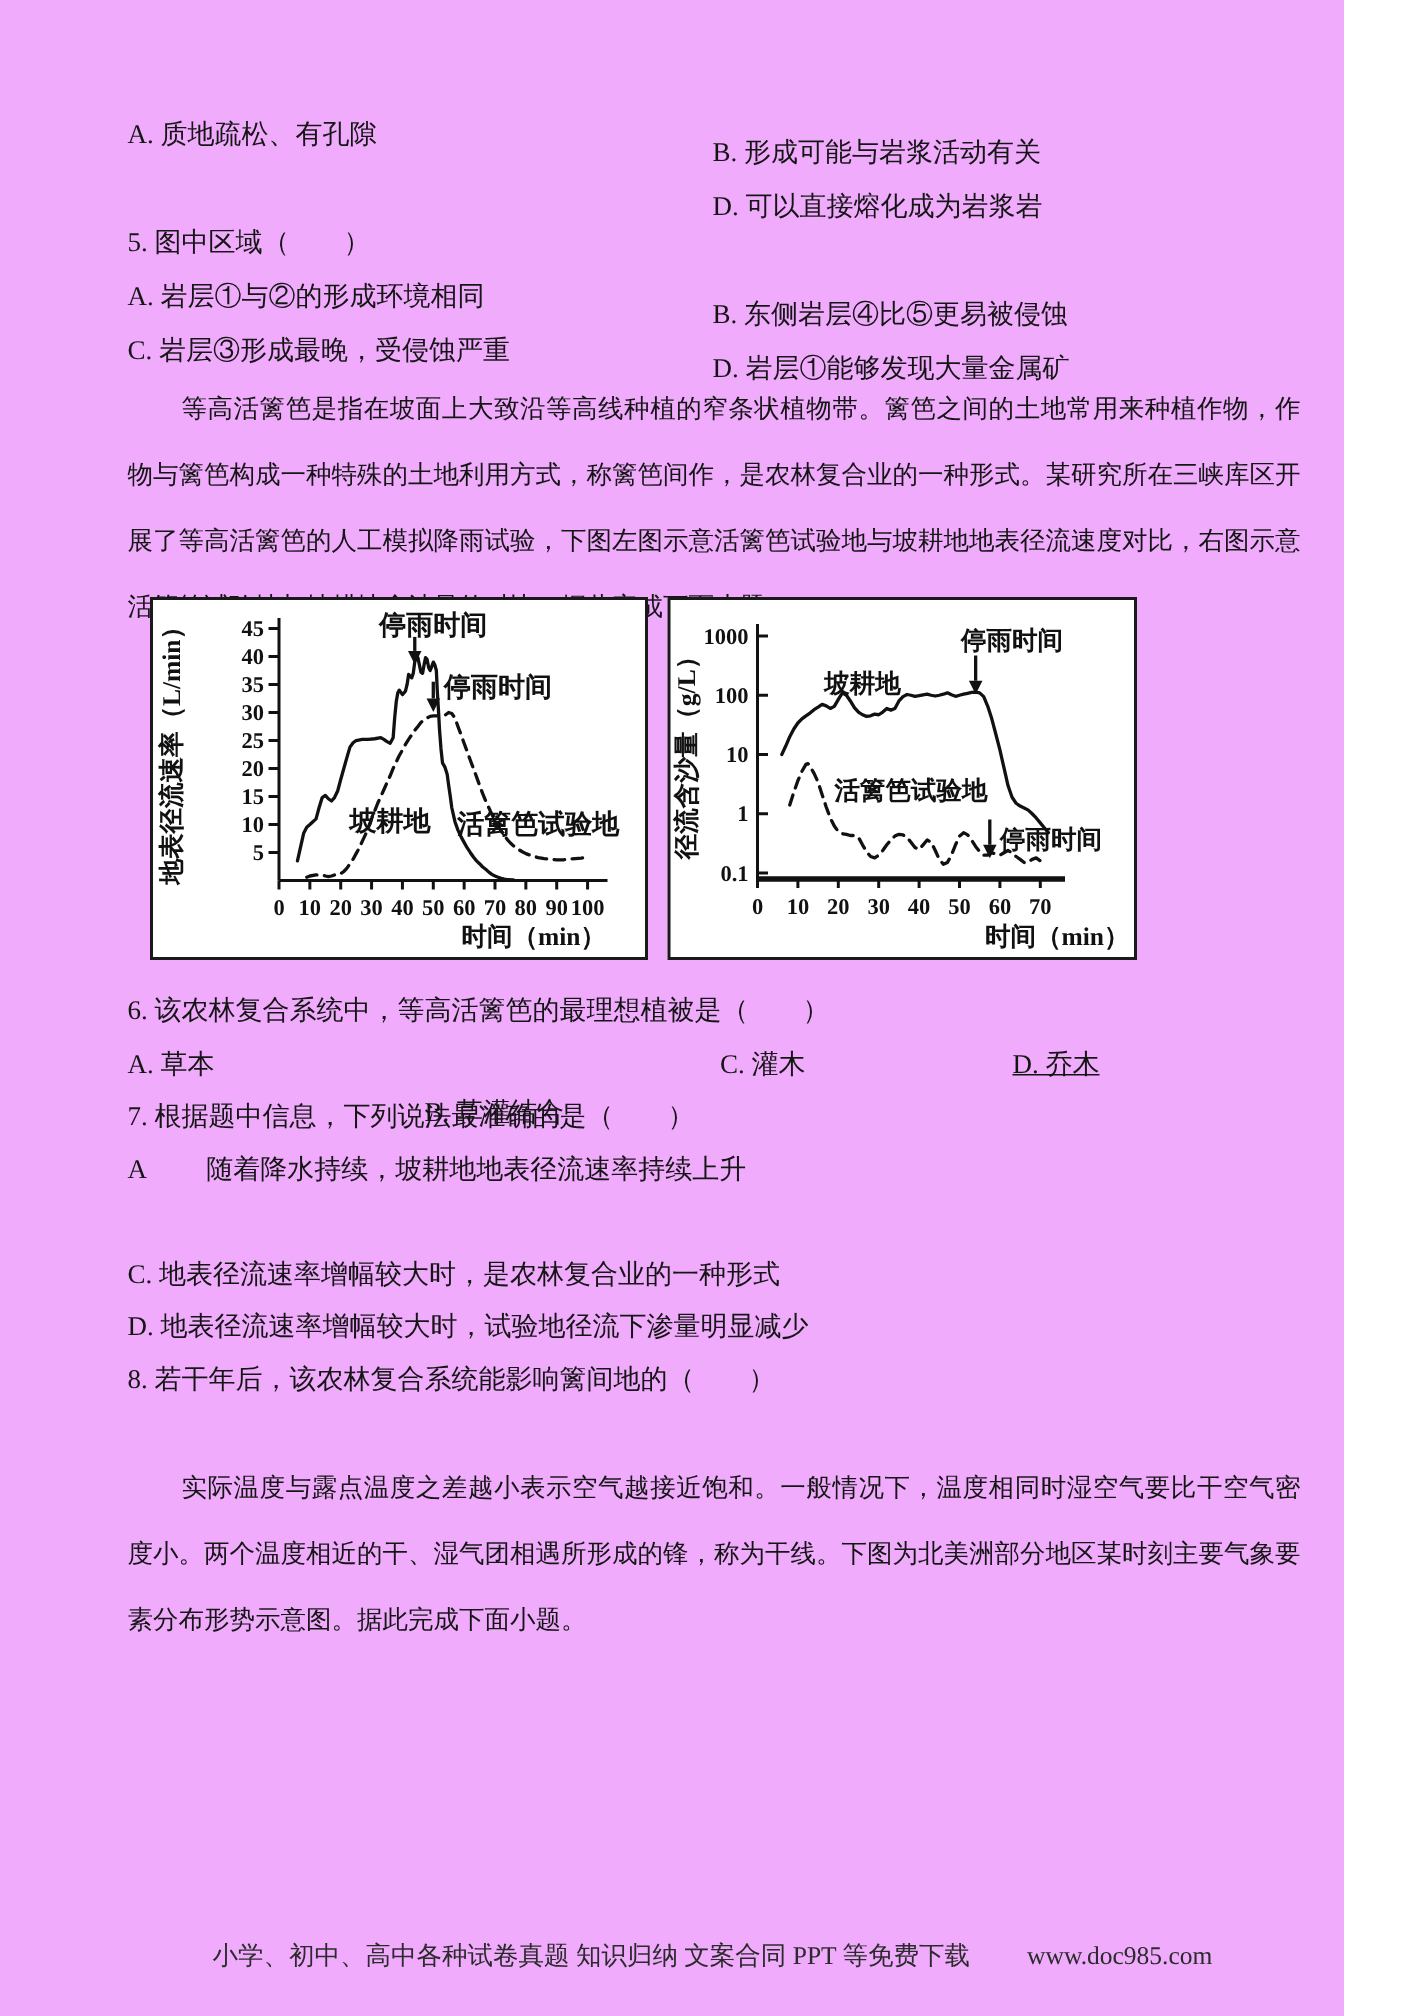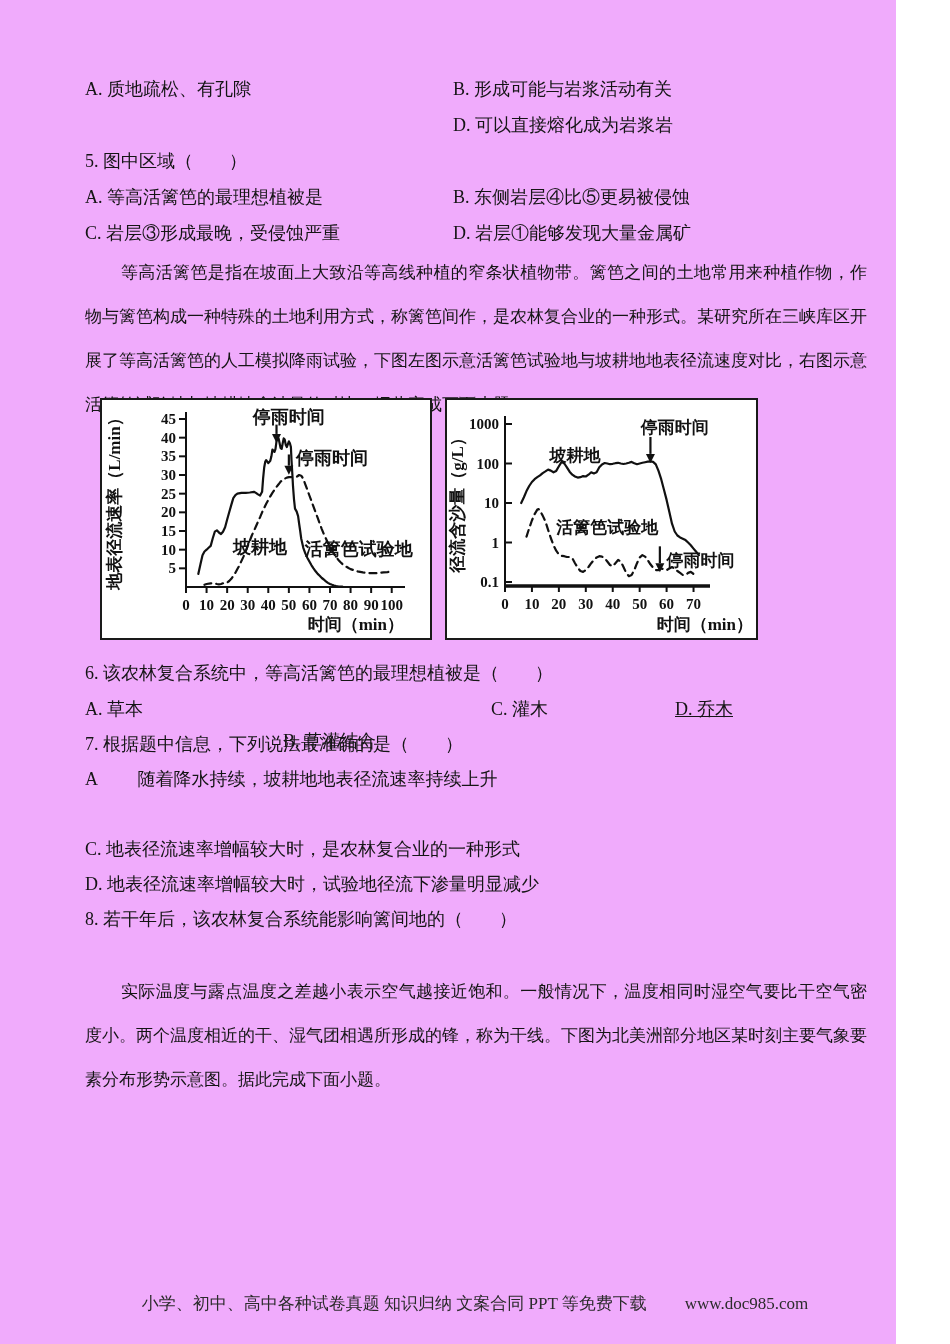--- a/index.html
+++ b/index.html
@@ -2,21 +2,21 @@
 <html><head>
 <meta charset="utf-8">
 <style>
   html,body{margin:0;padding:0;background:#fff;}
   .page{
     position:relative;width:896px;height:1344px;background:#f0abfc;
     font-family:"Liberation Serif","DejaVu Serif",serif;color:#151515;overflow:hidden;
   }
   .row{position:absolute;left:85px;width:800px;height:36px;line-height:36px;font-size:18px;white-space:nowrap;}
   .row .cell{position:absolute;top:0;}
-  .c0{left:0;} .c1{left:198px;margin-top:32px;} .c2{left:406px;text-align:right;} .c3{left:590px;text-decoration:underline;} .ch{left:368px;}
+  .c0{left:0;} .c1{left:198px;margin-top:32px;} .c2{left:395px;text-align:right;} .c3{left:590px;text-decoration:underline;} .ch{left:390px;margin-top:12px;}
   .passage{
     position:absolute;left:85px;width:782px;margin:0;
     font-size:17px;line-height:44px;text-align:justify;text-indent:36px;
   }
   .chartbox{
     position:absolute;top:398px;height:238px;background:#fff;
     border:2px solid #1a1a1a;
   }
   #box-left{left:100px;width:328px;}
   #box-right{left:445px;width:309px;}
@@ -38,21 +38,21 @@
     <span class="cell ch">B. 形成可能与岩浆活动有关</span>
   </div>
   <div class="row" style="top:107px">
     <span class="cell ch">D. 可以直接熔化成为岩浆岩</span>
   </div>
 
   <div class="row" style="top:143px">
     <span class="cell c0">5. 图中区域（　　）</span>
   </div>
   <div class="row" style="top:179px">
-    <span class="cell c0">A. 等高活篱笆的最理想植被是</span>
+    <span class="cell c0">A. 岩层①与②的形成环境相同</span>
     <span class="cell ch">B. 东侧岩层④比⑤更易被侵蚀</span>
   </div>
   <div class="row" style="top:215px">
     <span class="cell c0">C. 岩层③形成最晚，受侵蚀严重</span>
     <span class="cell ch">D. 岩层①能够发现大量金属矿</span>
   </div>
 
   <p class="passage" style="top:251px">等高活篱笆是指在坡面上大致沿等高线种植的窄条状植物带。篱笆之间的土地常用来种植作物，作物与篱笆构成一种特殊的土地利用方式，称篱笆间作，是农林复合业的一种形式。某研究所在三峡库区开展了等高活篱笆的人工模拟降雨试验，下图左图示意活篱笆试验地与坡耕地地表径流速度对比，右图示意活篱笆试验地与坡耕地含沙量的对比。据此完成下面小题。</p>
 
   <div class="chartbox" id="box-left">

